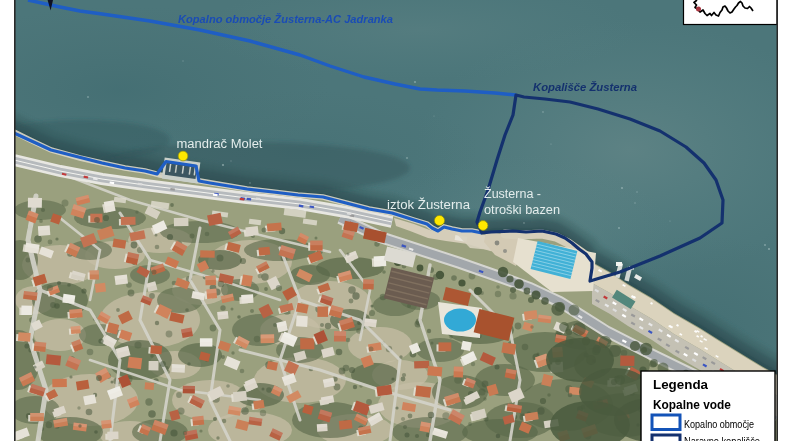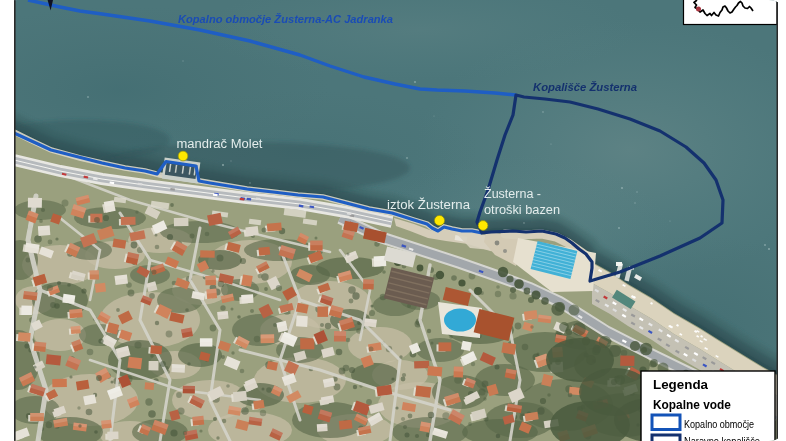--- a/index.html
+++ b/index.html
@@ -1,17 +1,17 @@
 <!DOCTYPE html>
 <html lang="sl"><head>
 <meta charset="utf-8">
 <title>Kopalno obmocje Zusterna</title>
 <style>
   html,body{margin:0;padding:0;background:#fff;}
-  #map{position:relative;width:786px;height:441px;overflow:hidden;font-family:"Liberation Sans", sans-serif;border-radius:17px;}
+  #map{position:relative;width:786px;height:441px;overflow:hidden;font-family:"Liberation Sans", sans-serif;}
   svg{display:block;}
 </style>
 </head>
 <body>
 <div id="map">
 <svg width="786" height="441" viewBox="0 0 786 441">
 <defs>
 <radialGradient id="pl" cx="50%" cy="50%" r="50%">
           <stop offset="0%" stop-color="#6e8e8e" stop-opacity="0.5"></stop>
           <stop offset="100%" stop-color="#5f898b" stop-opacity="0"></stop>

